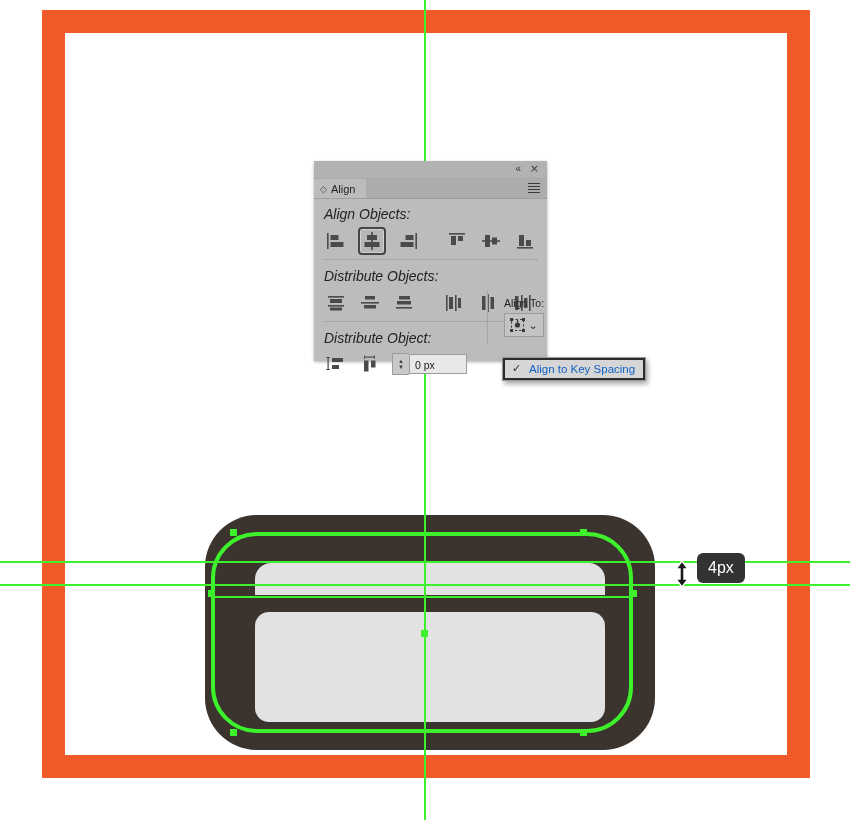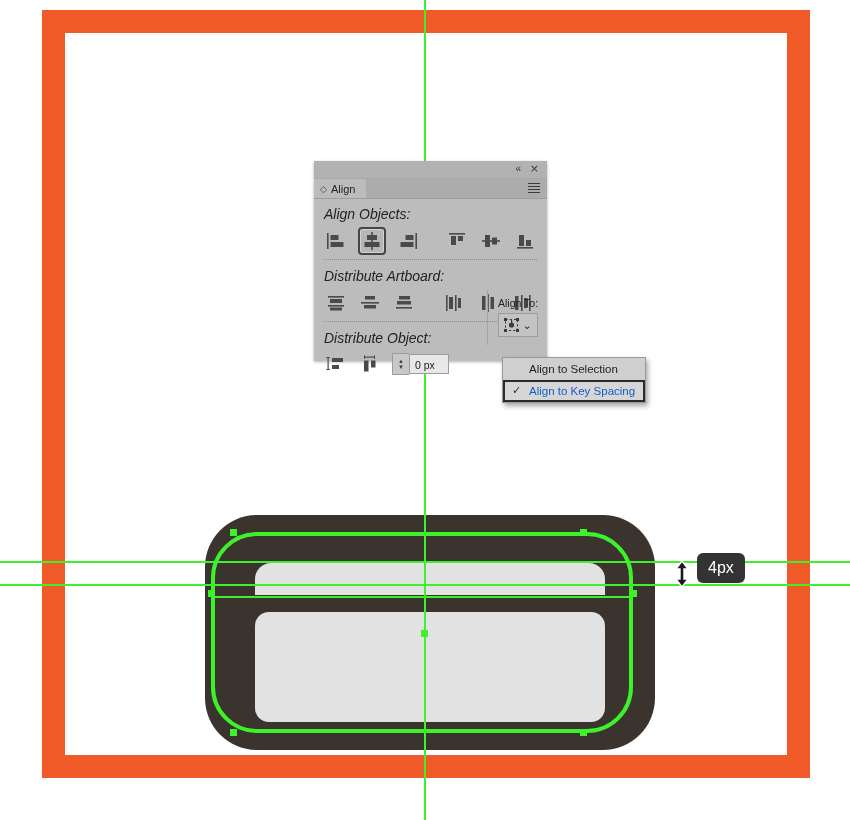--- a/index.html
+++ b/index.html
@@ -124,42 +124,42 @@
   .icon-gap-lg { width: 26px; }
 
   .divider {
     height: 1px; margin: 3px 10px 0 10px;
     border-top: 1px dotted #8f8f8f;
   }
 
   
   #align-to-col {
     position: absolute; right: 0; top: 129px; width: 60px;
-    border-left: 1px solid #a5a5a5; height: 55px; padding-left: 10px;
+    border-left: 1px solid #a5a5a5; height: 55px; padding-left: 16px;
     box-sizing: border-box;
   }
   #align-to-label { font-size: 10.5px; color: #222; margin-top: 7px; }
   #align-to-btn {
     margin-top: 4px; width: 38px; height: 22px;
     background: #C3C3C3; border: 1px solid #9c9c9c;
     display: flex; align-items: center; justify-content: center; gap: 1px;
     cursor: pointer;
   }
 
   
   #spacing-row { display: flex; align-items: center; height: 28px; }
   #stepper {
     width: 16px; height: 20px; background: #C8C8C8;
     border: 1px solid #9c9c9c; border-right: none;
     display: flex; flex-direction: column; align-items: center;
     justify-content: center; cursor: pointer;
   }
   #stepper span { font-size: 6px; line-height: 6px; color: #3c3c3c; }
   #spacing-input {
-    width: 40px; height: 20px; background: #E8E8E8;
+    width: 58px; height: 20px; background: #E8E8E8;
     border: 1px solid #9c9c9c; box-sizing: border-box;
     font-size: 10.5px; color: #1a1a1a; padding: 0 0 0 5px;
     line-height: 20px; cursor: text;
   }
 
   
   #align-dropdown {
     position: absolute; left: 502px; top: 357px; width: 142px;
     background: #CFCFCF; border: 1px solid #9a9a9a;
     box-shadow: 2px 3px 5px rgba(0,0,0,0.35);
@@ -297,21 +297,21 @@
             <rect x="4" y="3" width="5" height="11" fill="#4a4a4a"></rect>
             <rect x="11" y="8" width="5" height="6" fill="#4a4a4a"></rect>
           </svg>
       </div>
     </div>
   </div>
 
   <div class="divider"></div>
 
   <div class="panel-section">
-    <div class="section-label">Distribute Artboard:</div>
+    <div class="section-label">Distribute Objects:</div>
     <div class="icon-row">
 
       <div class="icon-btn">
         <svg width="20" height="18" viewBox="0 0 20 18">
             <rect x="2" y="2" width="16" height="1.6" fill="#4a4a4a"></rect>
             <rect x="4" y="5" width="12" height="4" fill="#4a4a4a"></rect>
             <rect x="2" y="11" width="16" height="1.6" fill="#4a4a4a"></rect>
             <rect x="4" y="13.5" width="12" height="3" fill="#4a4a4a"></rect>
           </svg>
       </div>
@@ -412,23 +412,20 @@
         <rect x="12" y="11" width="3" height="3" fill="#3a3a3a"></rect>
         <circle cx="7.5" cy="7" r="2.6" fill="#3a3a3a"></circle>
         <rect x="7" y="2" width="1.2" height="5" fill="#3a3a3a"></rect>
       </svg>
       <span style="font-size:11px;color:#2e2e2e;line-height:8px;">⌄</span>
     </div>
   </div>
 </div>
 
 <div id="align-dropdown">
-  <div class="menu-item">
-    <span>Align to Selection</span>
-  </div>
   <div class="menu-item checked">
     <span class="menu-check">✓</span>
     <span>Align to Key Spacing</span>
   </div>
 </div>
 
 <div id="resize-cursor">
   <svg width="20" height="28" viewBox="0 0 20 28">
     <path d="M10 1 L16 9 L12 9 L12 19 L16 19 L10 27 L4 19 L8 19 L8 9 L4 9 Z" fill="#1a1a1a" stroke="#ffffff" stroke-width="1.4"></path>
   </svg>

